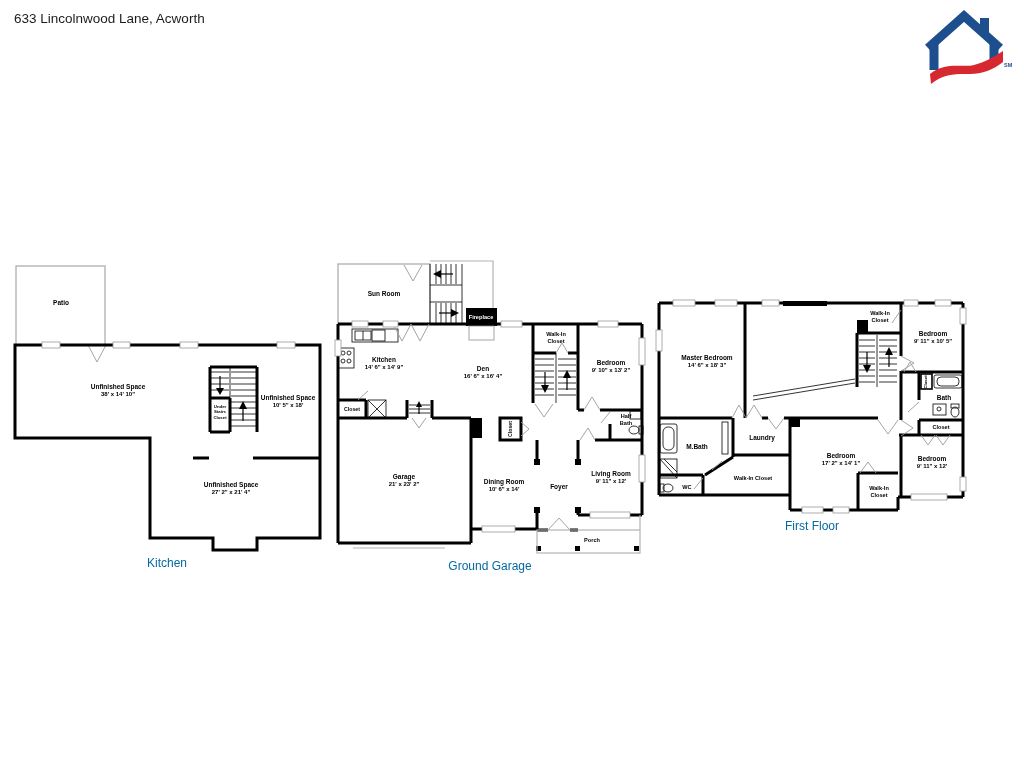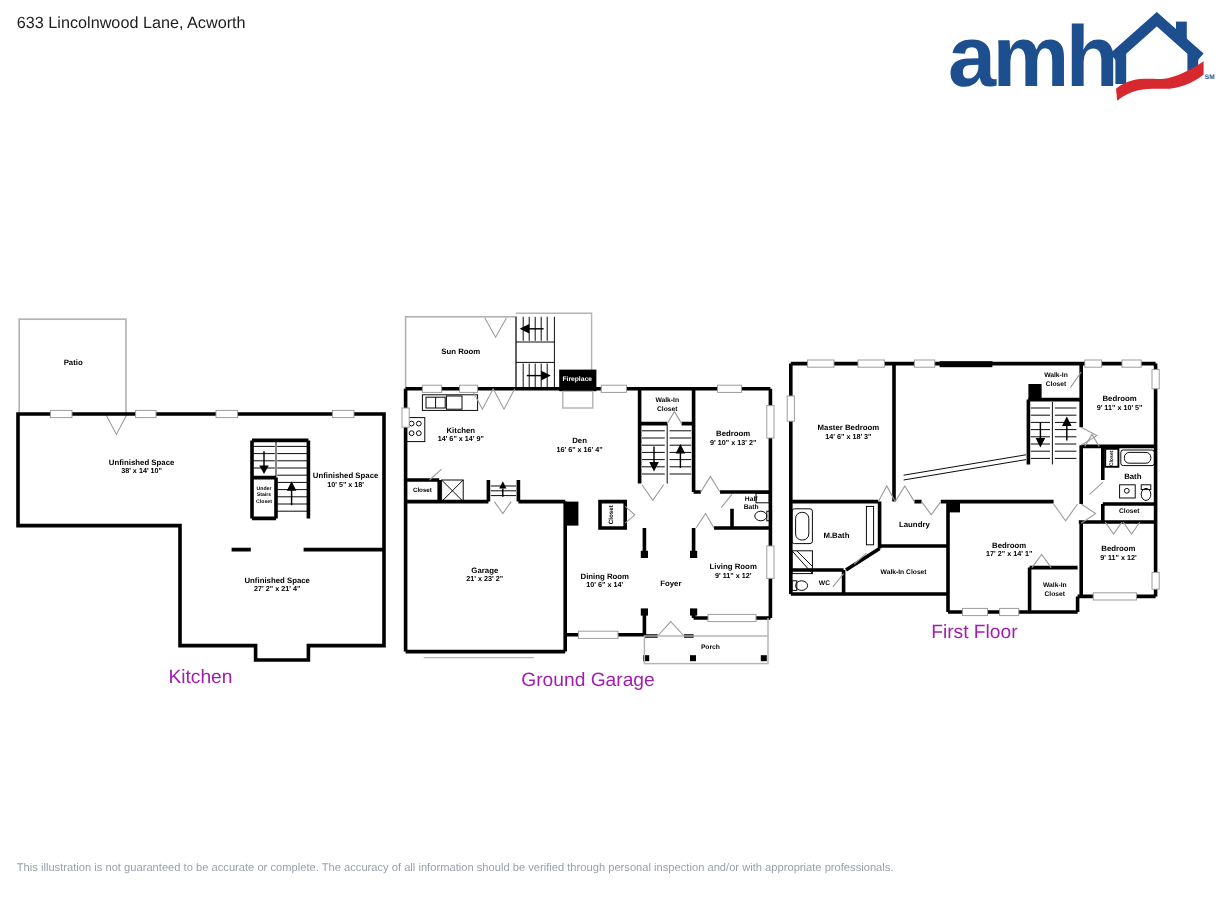--- a/index.html
+++ b/index.html
@@ -13,31 +13,30 @@
   .logo-sm{position:absolute;left:1004px;top:62px;font-size:5.5px;color:#1d4f8f;font-weight:bold;}
   .rl{position:absolute;transform:translate(-50%,-50%);text-align:center;color:#000;
       line-height:1.2;white-space:nowrap;font-size:6.5px;font-weight:bold;}
   .rl b{display:block;font-weight:bold;}
   .rl .dim{display:block;font-weight:bold;font-size:6px;font-style:normal;}
   .s55{font-size:5.6px;}
   .s5{font-size:5.2px;}
   .s45{font-size:4.3px;line-height:1.25;}
   .vert{transform:translate(-50%,-50%) rotate(-90deg);}
   .white{color:#fff;}
-  .title{position:absolute;transform:translateX(-50%);font-size:16px;color:#a21caf;}
+  .title{position:absolute;transform:translateX(-50%);font-size:12px;color:#0369a1;}
   .disclaimer{position:absolute;left:14px;top:716px;font-size:9.3px;color:#99a0ac;line-height:1.6;}
 </style>
 </head>
 <body>
 
 <div class="page">
 
   <div class="address">633 Lincolnwood Lane, Acworth</div>
 
-  <div class="logo-word">amh</div>
   <svg class="logo-house" width="84" height="80" viewBox="0 0 84 80">
     <rect x="58" y="8" width="9" height="18" fill="#1d4f8f"></rect>
     <path d="M6,38 L42,6 L78,38" fill="none" stroke="#1d4f8f" stroke-width="9"></path>
     <line x1="12" y1="34" x2="12" y2="60" stroke="#1d4f8f" stroke-width="9"></line>
     <line x1="72" y1="34" x2="72" y2="50" stroke="#1d4f8f" stroke-width="9"></line>
     <path d="M8,64 C24,51 40,58 52,55 C63,52 72,47 81,41 L81,52 C71,60 60,64 48,64 C36,64 22,63 9,74 Z" fill="#d7282f"></path>
   </svg>
   <div class="logo-sm">SM</div>
 
   <svg class="plans" width="1024" height="768" viewBox="0 0 1024 768">
@@ -304,16 +303,15 @@
       <b>Walk-In</b>
       <b>Closet</b>
     </span>
   <span class="rl" style="left:932px;top:462px">
       <b>Bedroom</b>
       <i class="dim">9' 11" x 12'</i>
     </span>
   <div class="title" style="left:812px;top:519px">First Floor</div>
 
   <div class="disclaimer">
-    <div>This illustration is not guaranteed to be accurate or complete. The accuracy of all information should be verified through personal inspection and/or with appropriate professionals.</div>
   </div>
 
 </div>
 
 </body></html>

